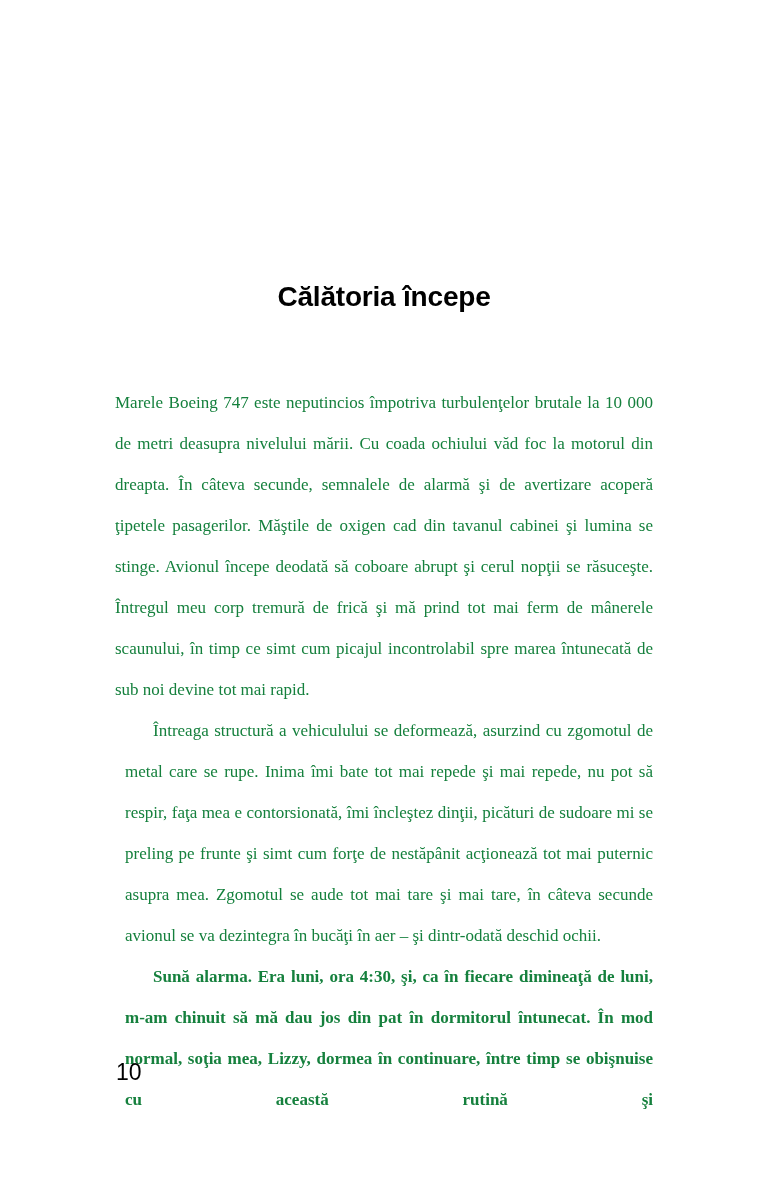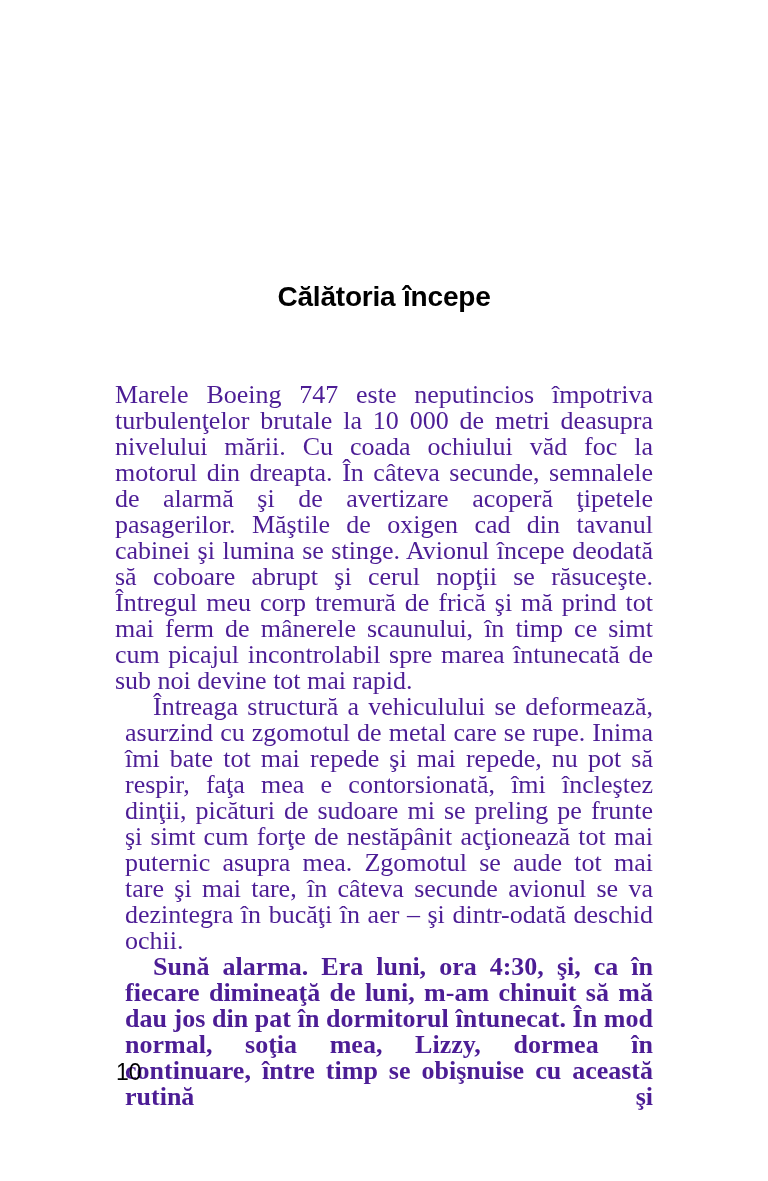--- a/index.html
+++ b/index.html
@@ -32,23 +32,23 @@
     color: #000000;
     text-align: center;
     margin: 0;
     padding: 0;
     letter-spacing: -0.2px;
   }
 
   .body-text {
     margin-top: 68px;
     font-family: "Liberation Serif", serif;
-    font-size: 26px;
-    line-height: 26px;
-    color: #4c1d95;
+    font-size: 17px;
+    line-height: 41px;
+    color: #15803d;
     text-align: justify;
     text-justify: inter-word;
     hyphens: manual;
   }
 
   .body-text p {
     margin: 0;
     padding: 0;
     text-align: justify;
   }

